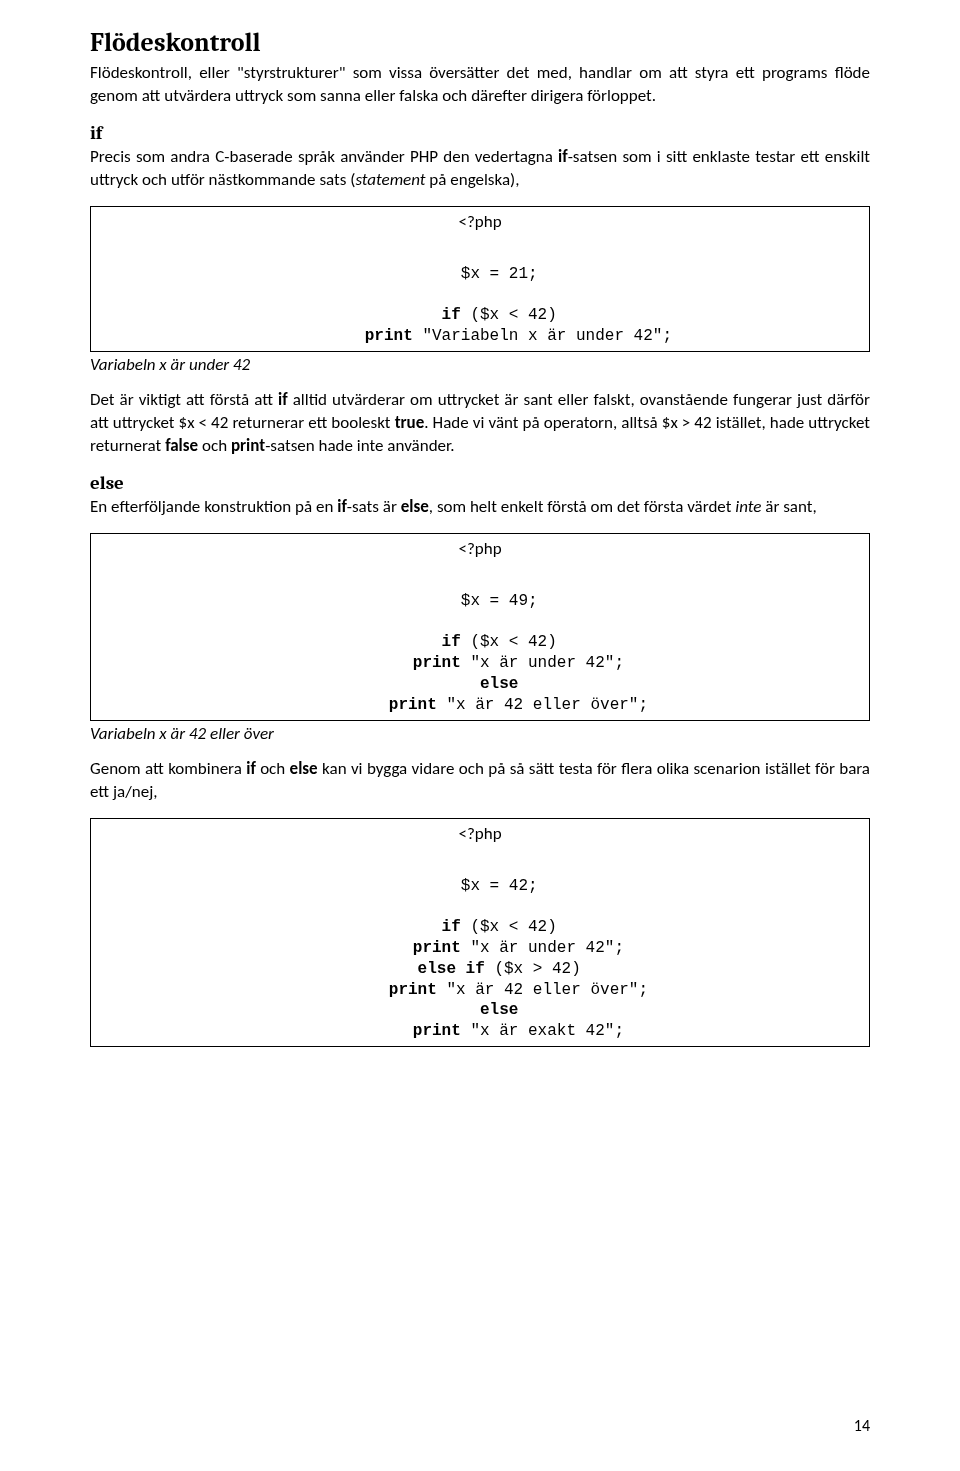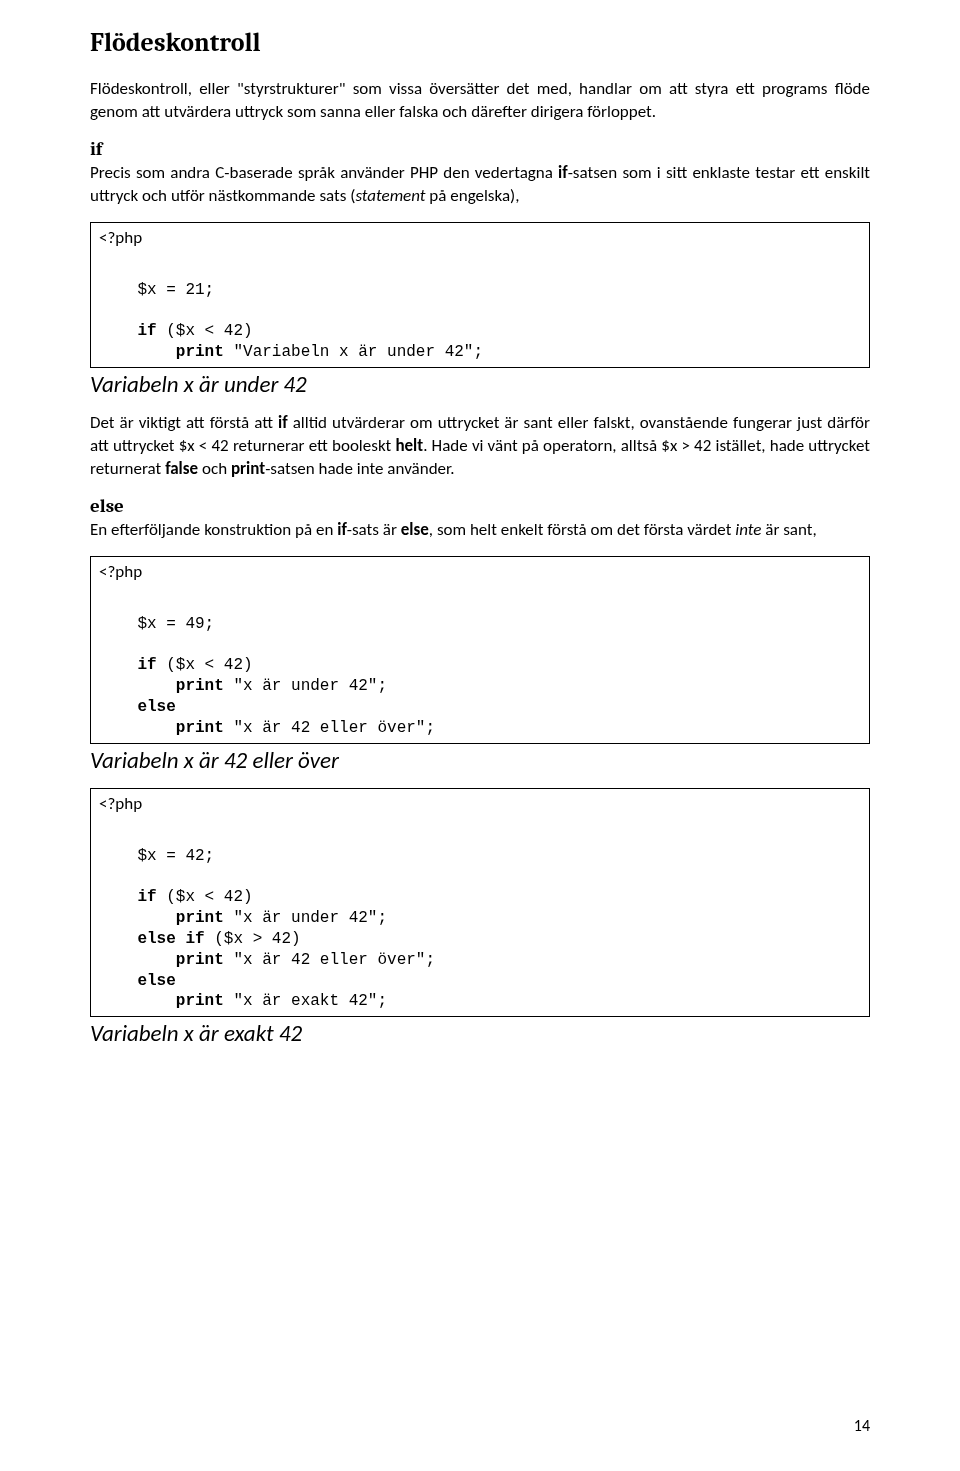--- a/index.html
+++ b/index.html
@@ -13,54 +13,55 @@
     width: 960px;
     min-height: 1471px;
     box-sizing: border-box;
     padding: 28px 90px 40px 90px;
     position: relative;
   }
   h1.flow-title {
     font-family: Cambria, Georgia, serif;
     font-weight: bold;
     font-size: 26px;
-    margin: 0 0 20px 0;
+    margin: 0 0 4px 0;
   }
   p {
     margin: 0 0 14px 0;
     font-size: 17px;
     line-height: 1.35;
     text-align: justify;
   }
   .subhead {
     font-family: Cambria, Georgia, serif;
     font-weight: bold;
     font-size: 19px;
     margin: 4px 0 2px 0;
   }
   .code-box {
     border: 1px solid #000;
     padding: 4px 8px 4px 8px;
     margin: 0 0 2px 0;
     font-size: 17px;
     line-height: 1.3;
+    text-align: center;
   }
   .code-box .php-open {
     font-family: Calibri, Arial, sans-serif;
   }
   .code-box pre {
     font-family: Consolas, "Courier New", monospace;
     font-size: 16px;
     margin: 31px 0 0 0;
     white-space: pre;
   }
   .code-box .kw { font-weight: bold; }
   .result {
     font-style: italic;
-    font-size: 23px;
+    font-size: 17px;
     margin: 0 0 14px 0;
   }
   .page-num {
     position: absolute;
     bottom: 36px;
     right: 90px;
     font-size: 16px;
   }
 </style>
 </head>
@@ -81,49 +82,51 @@
   <div class="code-box">
     <span class="php-open">&lt;?php</span>
     <pre><span>    $x = 21;</span>
 <span>    </span>
 <span>    </span><span class="kw">if</span><span> ($x &lt; 42)</span>
 <span>        </span><span class="kw">print</span><span> "Variabeln x är under 42";</span></pre>
   </div>
   <div class="result">Variabeln x är under 42</div>
 
   <p>
-    <span>Det är viktigt att förstå att </span><b>if</b><span> alltid utvärderar om uttrycket är sant eller falskt, ovanstående fungerar just därför att uttrycket $x &lt; 42 returnerar ett booleskt </span><b>helt</b><span>. Hade vi vänt på operatorn, alltså $x &gt; 42 istället, hade uttrycket returnerat </span><b>false</b><span> och </span><b>print</b><span>-satsen hade inte använder.</span>
+    <span>Det är viktigt att förstå att </span><b>if</b><span> alltid utvärderar om uttrycket är sant eller falskt, ovanstående fungerar just därför att uttrycket $x &lt; 42 returnerar ett booleskt </span><b>true</b><span>. Hade vi vänt på operatorn, alltså $x &gt; 42 istället, hade uttrycket returnerat </span><b>false</b><span> och </span><b>print</b><span>-satsen hade inte använder.</span>
   </p>
 
   <div class="subhead">else</div>
 
   <p>
     <span>En efterföljande konstruktion på en </span><b>if</b><span>-sats är </span><b>else</b><span>, som helt enkelt förstå om det första värdet </span><i>inte</i><span> är sant,</span>
   </p>
 
   <div class="code-box">
     <span class="php-open">&lt;?php</span>
     <pre><span>    $x = 49;</span>
 <span>    </span>
 <span>    </span><span class="kw">if</span><span> ($x &lt; 42)</span>
 <span>        </span><span class="kw">print</span><span> "x är under 42";</span>
 <span>    </span><span class="kw">else</span>
 <span>        </span><span class="kw">print</span><span> "x är 42 eller över";</span></pre>
   </div>
   <div class="result">Variabeln x är 42 eller över</div>
 
+  <p>
+    <span>Genom att kombinera </span><b>if</b><span> och </span><b>else</b><span> kan vi bygga vidare och på så sätt testa för flera olika scenarion istället för bara ett ja/nej,</span>
+  </p>
 
   <div class="code-box">
     <span class="php-open">&lt;?php</span>
     <pre><span>    $x = 42;</span>
 <span>    </span>
 <span>    </span><span class="kw">if</span><span> ($x &lt; 42)</span>
 <span>        </span><span class="kw">print</span><span> "x är under 42";</span>
 <span>    </span><span class="kw">else if</span><span> ($x &gt; 42)</span>
 <span>        </span><span class="kw">print</span><span> "x är 42 eller över";</span>
 <span>    </span><span class="kw">else</span>
 <span>        </span><span class="kw">print</span><span> "x är exakt 42";</span></pre>
   </div>
-  <div class="result">Variabeln x är exakt 42</div>
 
   <div class="page-num">14</div>
 
 </div>
 
 </body></html>

